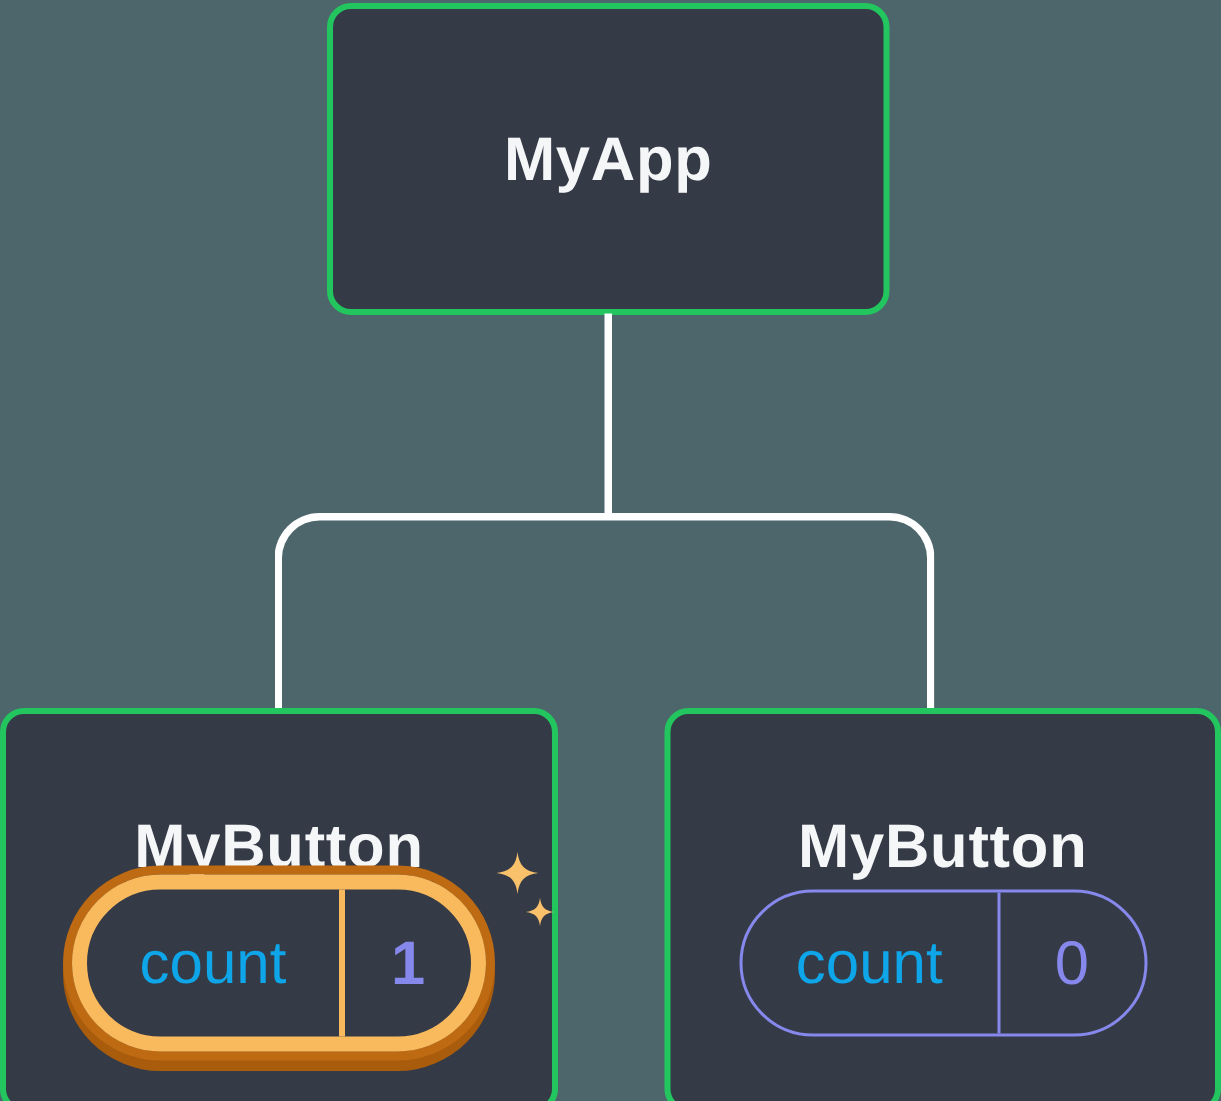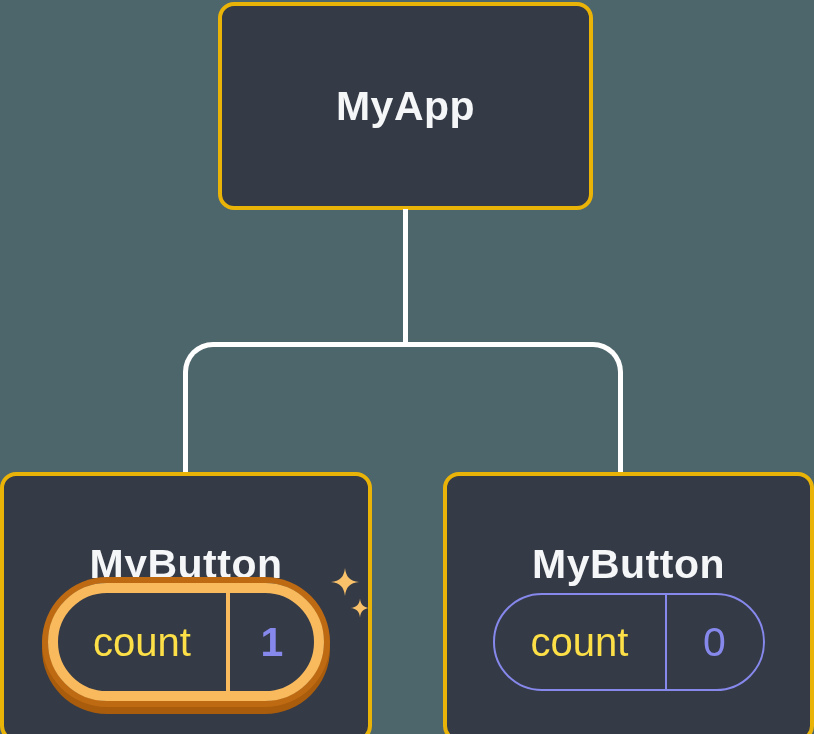--- a/index.html
+++ b/index.html
@@ -11,21 +11,21 @@
     height: 734px;
     background: #4D666C;
     overflow: hidden;
   }
 
   
   .node {
     position: absolute;
     box-sizing: border-box;
     background: #343A46;
-    border: 4px solid #eab308;
+    border: 4px solid #22c55e;
     border-radius: 16px;
   }
   .node-root {
     left: 218px; top: 2px;
     width: 375px; height: 208px;
     display: flex; align-items: center; justify-content: center;
   }
   .node-child { top: 472px; width: 371px; height: 270px; }
   .node-left  { left: 0; width: 372px; }
   .node-right { left: 443px; }
@@ -89,21 +89,21 @@
   .pill-cell-val {
     display: flex; align-items: center; justify-content: center;
   }
   .pill-gold  .pill-cell-val { width: 84px; }
   .pill-plain .pill-cell-val { width: 96px; }
 
   .pill-divider-gold   { width: 4px; background: #F9BA5E; }
   .pill-divider-purple { width: 2px; background: #8688EC; }
 
   .state-key {
-    color: #fde047;
+    color: #0ea5e9;
     font-size: 40px;
     font-weight: 400;
   }
   .state-val {
     color: #8688EC;
     font-size: 41px;
   }
   .state-val-bold { font-weight: 700; }
 
   

